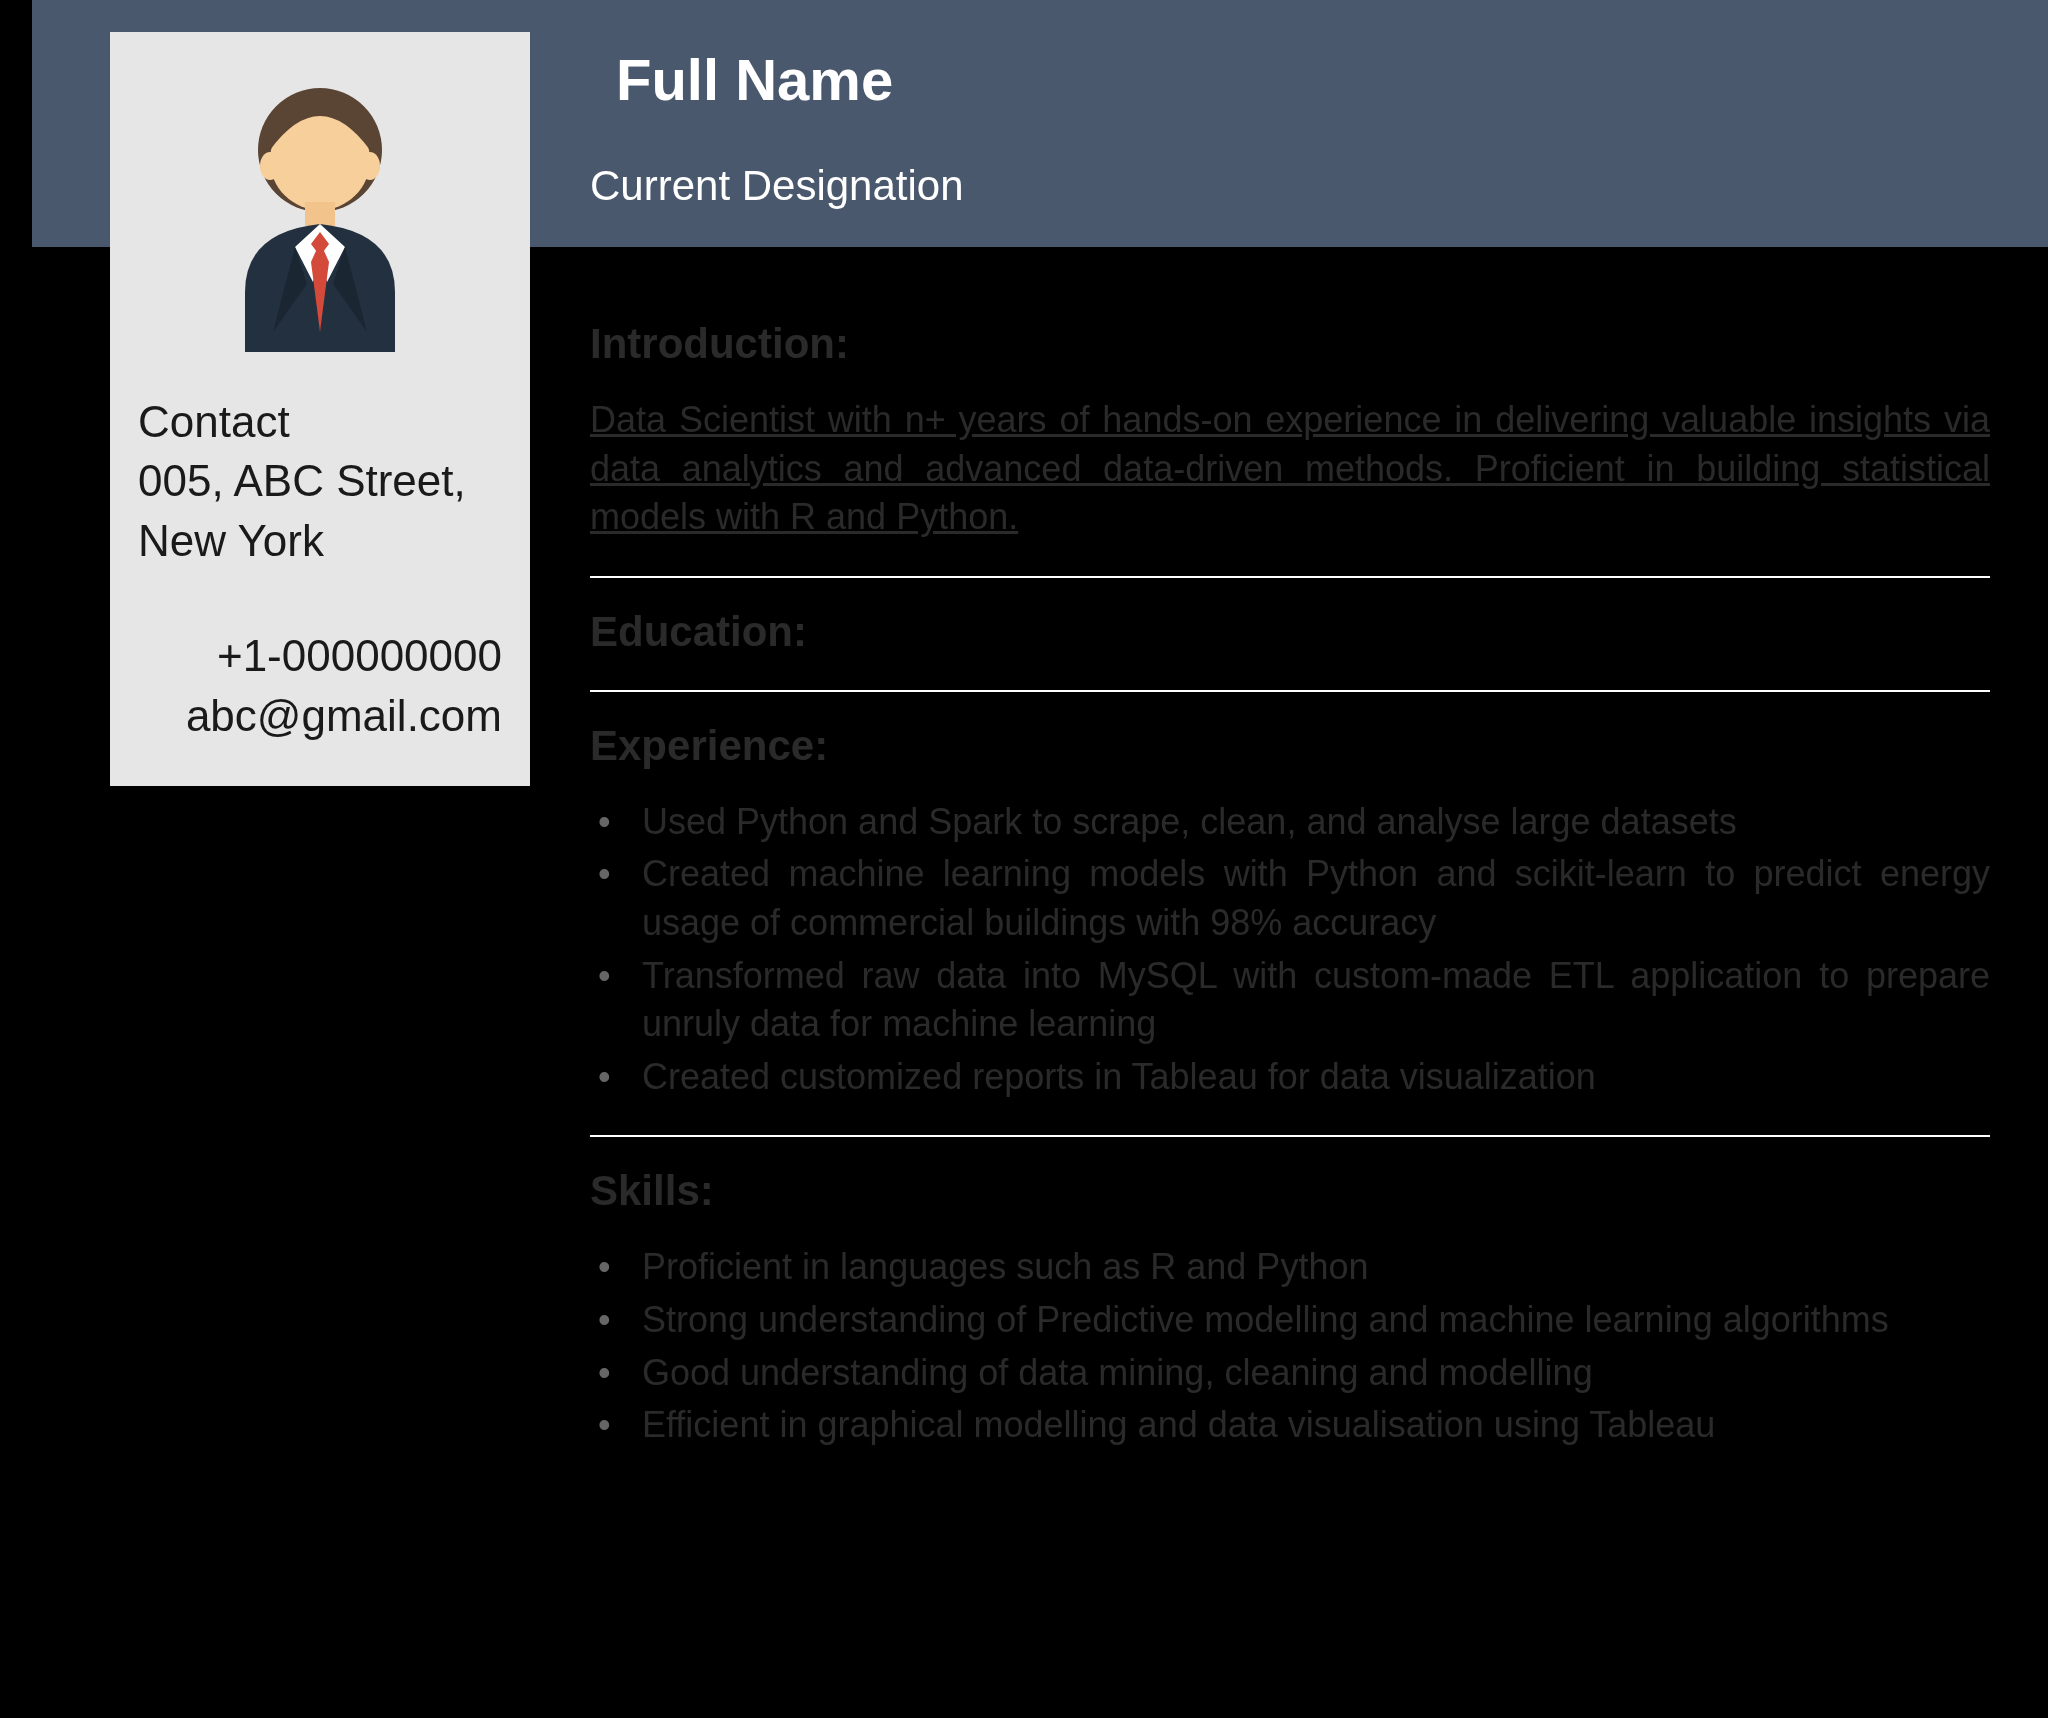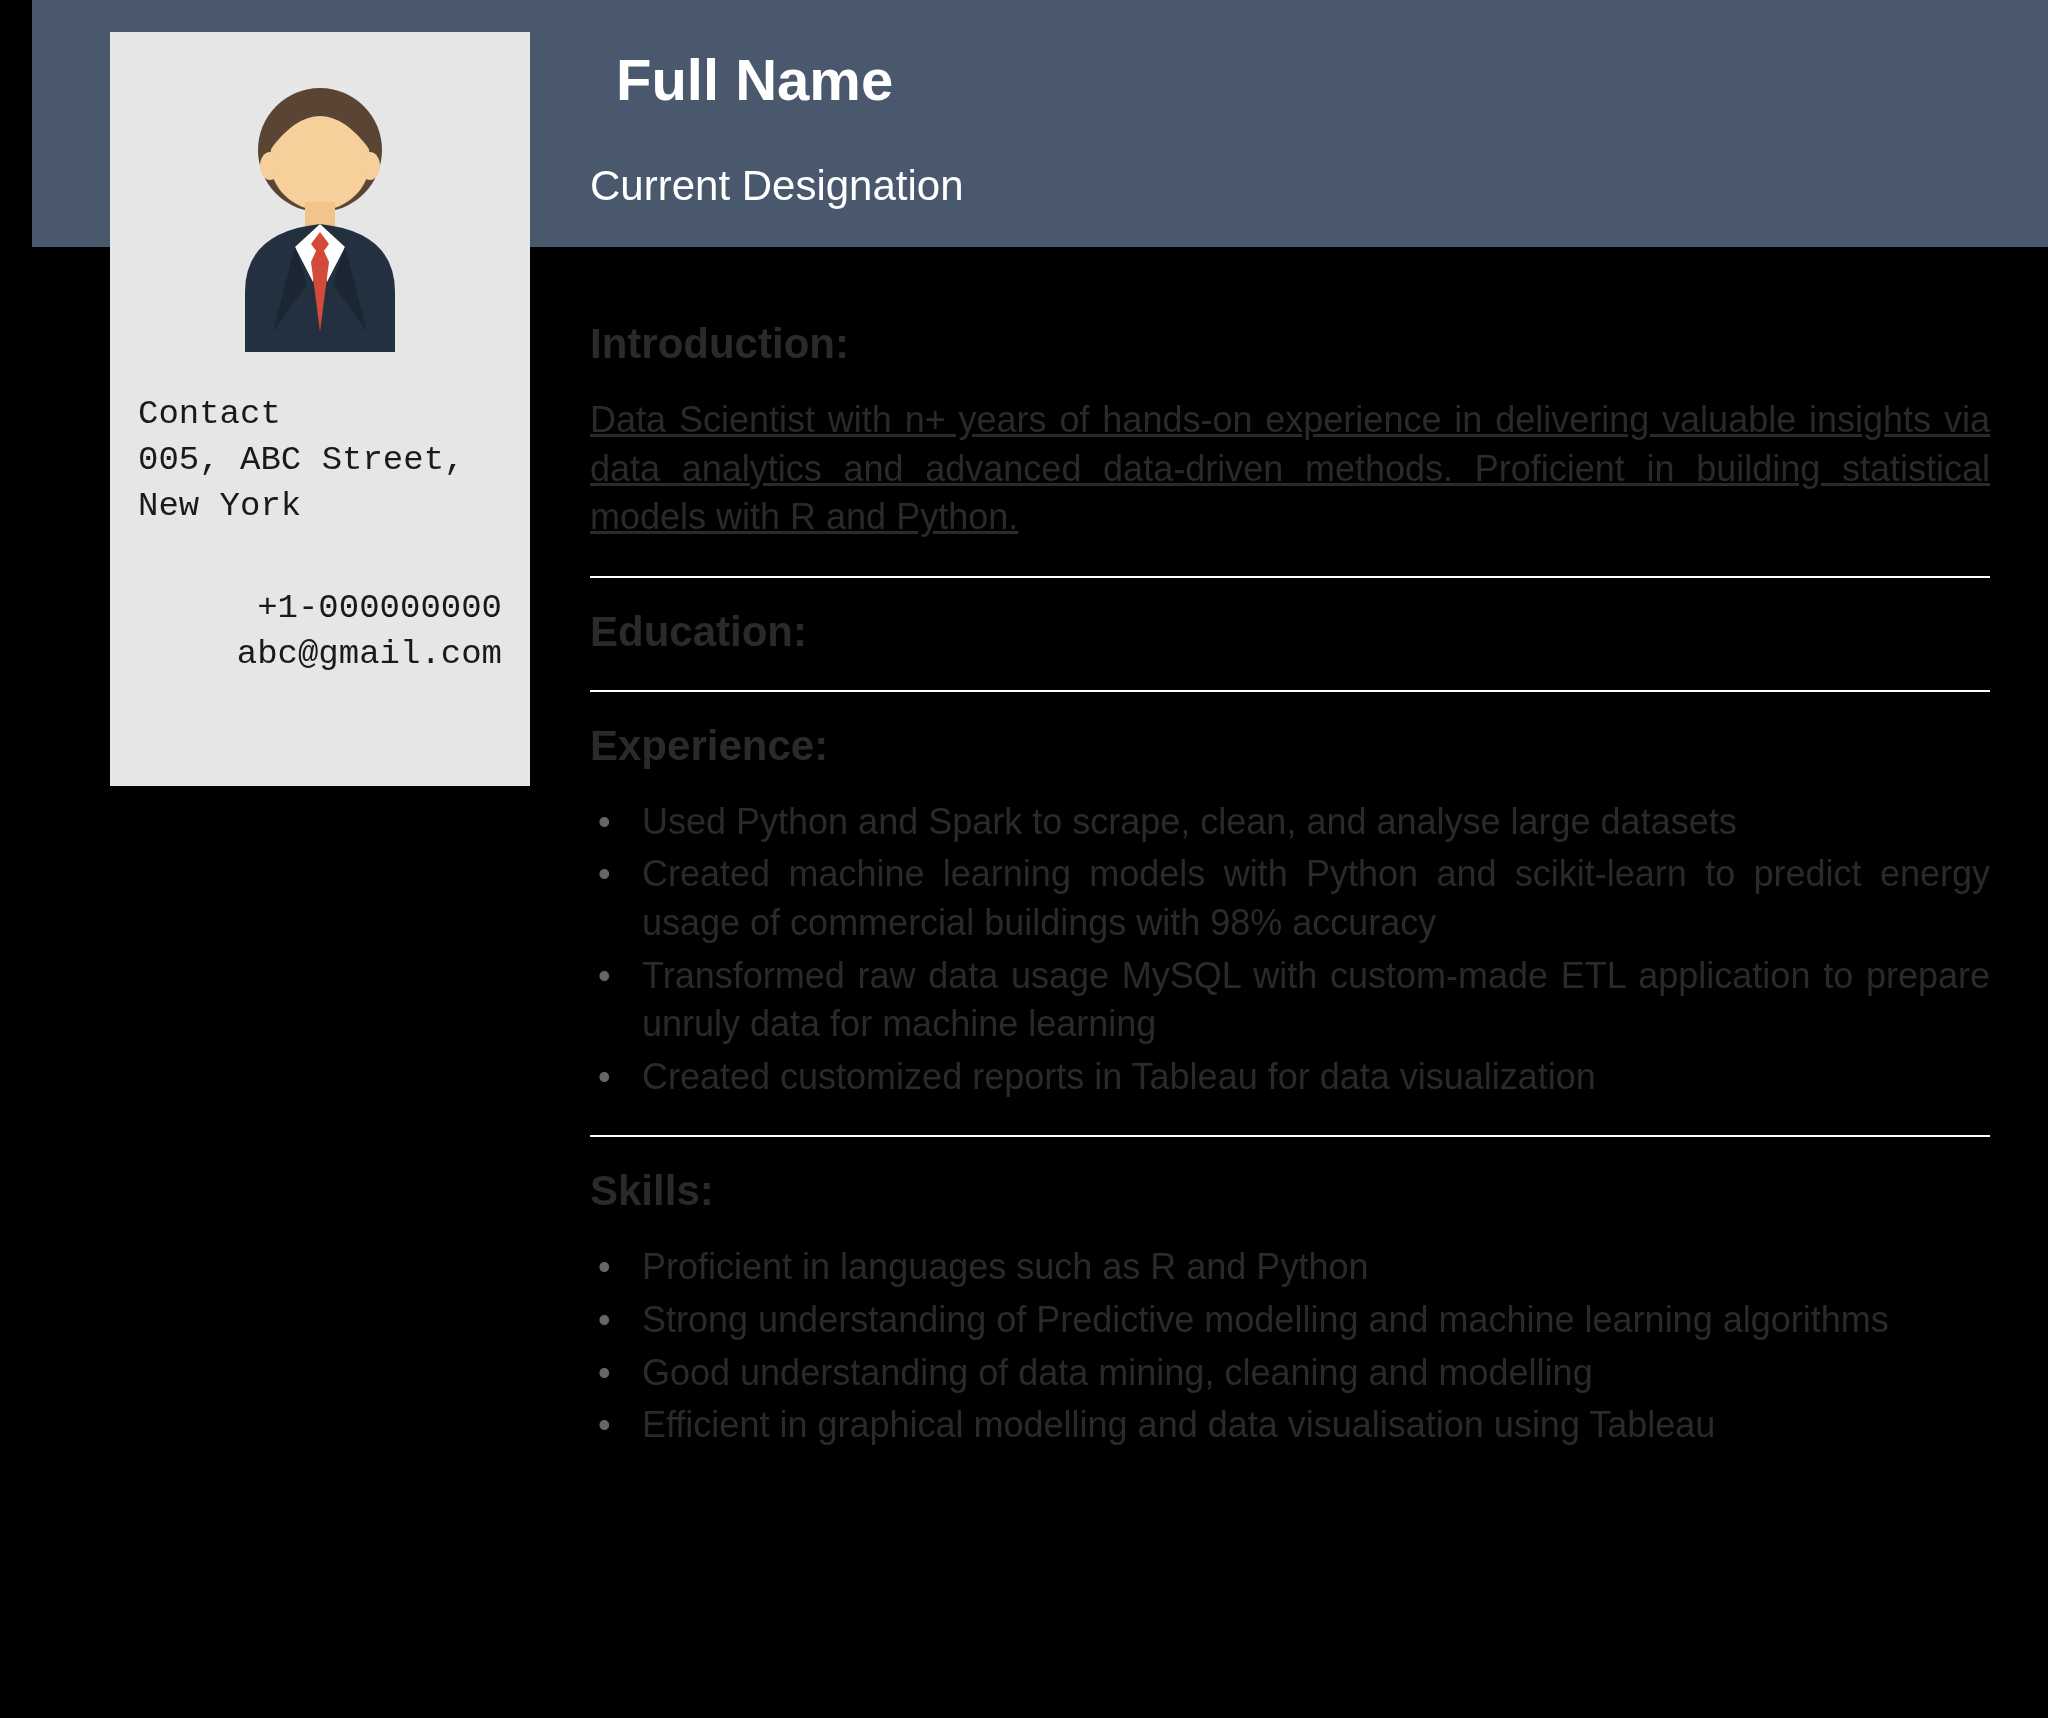--- a/index.html
+++ b/index.html
@@ -49,23 +49,22 @@
   }
   .avatar-wrap {
     width: 100%;
     display: flex;
     justify-content: center;
     margin-top: 10px;
     margin-bottom: 40px;
   }
   .contact-block {
     color: #1a1a1a;
-    font-size: 34px;
+    font-size: 44px;
     line-height: 1.35;
-    font-family: Liberation Mono, monospace;
   }
   .contact-phone-email {
     margin-top: 56px;
     text-align: right;
   }
   
   .main {
     position: absolute;
     left: 590px;
     top: 320px;
@@ -164,21 +163,21 @@
   <hr class="divider">
 
   <div class="section-heading">Education:</div>
 
   <hr class="divider">
 
   <div class="section-heading">Experience:</div>
   <ul class="bullets">
     <li>Used Python and Spark to scrape, clean, and analyse large datasets</li>
     <li>Created machine learning models with Python and scikit-learn to predict energy usage of commercial buildings with 98% accuracy</li>
-    <li>Transformed raw data usage MySQL with custom-made ETL application to prepare unruly data for machine learning</li>
+    <li>Transformed raw data into MySQL with custom-made ETL application to prepare unruly data for machine learning</li>
     <li>Created customized reports in Tableau for data visualization</li>
   </ul>
 
   <hr class="divider">
 
   <div class="section-heading">Skills:</div>
   <ul class="bullets">
     <li>Proficient in languages such as R and Python</li>
     <li>Strong understanding of Predictive modelling and machine learning algorithms</li>
     <li>Good understanding of data mining, cleaning and modelling</li>

